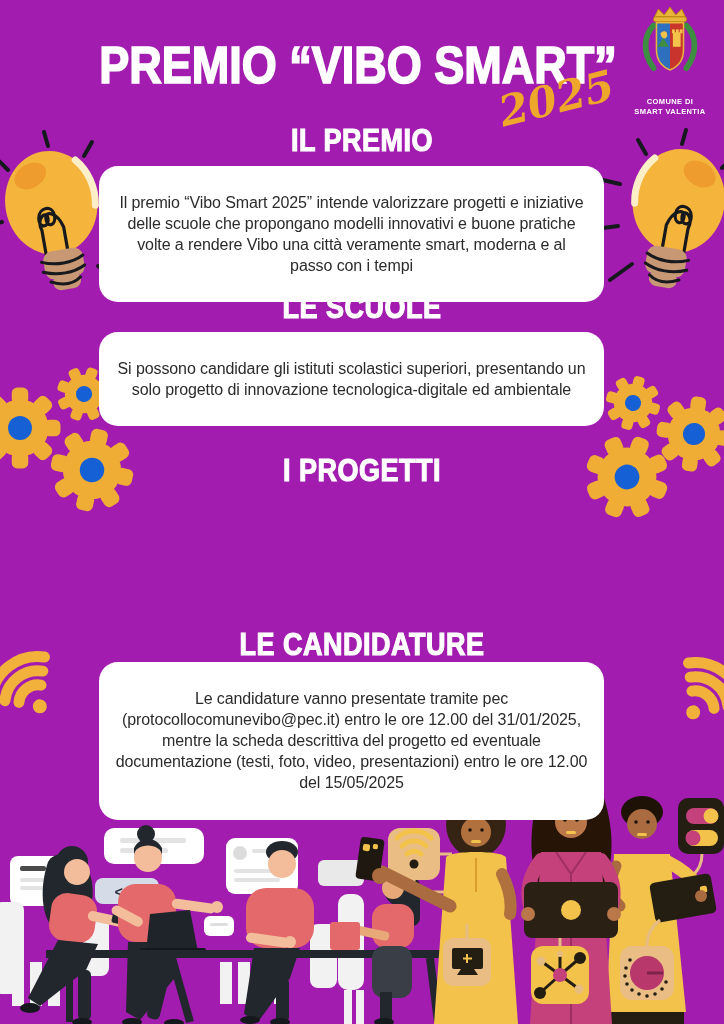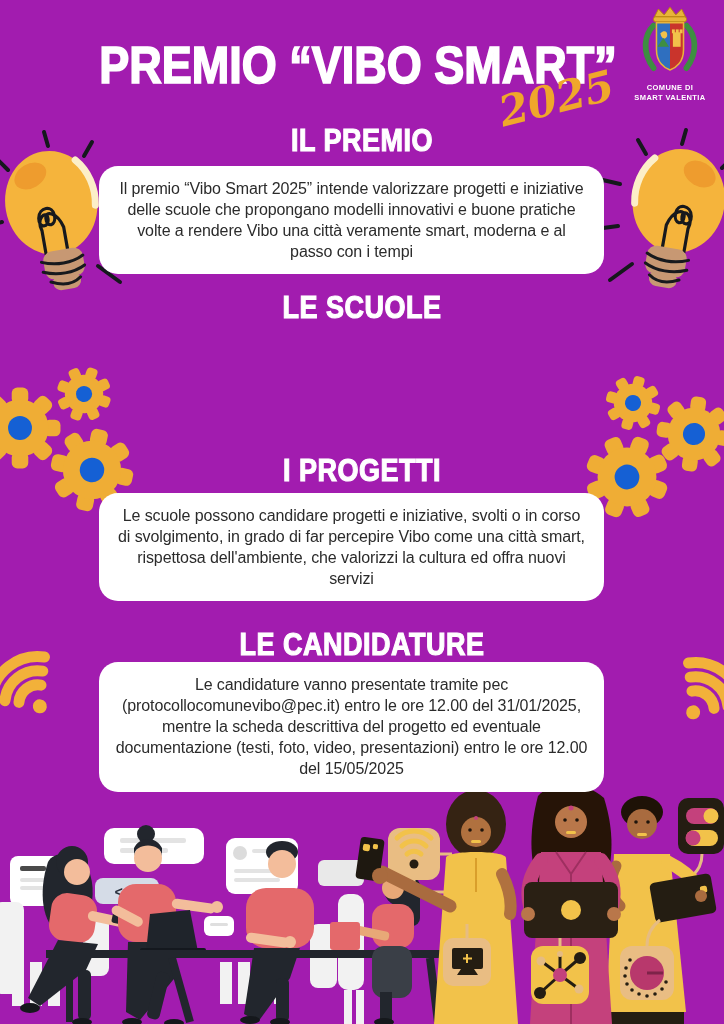--- a/index.html
+++ b/index.html
@@ -4,27 +4,27 @@
 <style>
   html,body{margin:0;padding:0;background:#0d2c55;}
   .poster{position:relative;width:724px;height:1024px;background:#a21caf;overflow:hidden;
           font-family:"Liberation Sans",sans-serif;}
   .title{position:absolute;left:58px;top:40px;width:600px;margin:0;text-align:center;
          color:#fff;font-size:45px;font-weight:900;letter-spacing:0px;line-height:1;
          transform:scaleY(1.14);transform-origin:center top;-webkit-text-stroke:1.5px #fff;}
   .year{position:absolute;left:498px;top:74px;color:#EFA72B;font-size:42px;font-weight:bold;
         font-style:italic;font-family:"DejaVu Serif",serif;transform:rotate(-14deg);}
   .logo{position:absolute;left:630px;top:6px;width:80px;text-align:center;}
-  .logo-caption{color:#fff;font-size:7.5px;font-weight:bold;line-height:1.3;letter-spacing:.4px;margin-top:3px;}
+  .logo-caption{color:#fff;font-size:7.5px;font-weight:bold;line-height:1.3;letter-spacing:.4px;margin-top:17px;}
   .section-heading{position:absolute;left:0;width:724px;margin:0;text-align:center;color:#fff;
         font-size:27px;font-weight:900;letter-spacing:.5px;line-height:1;
         transform:scaleY(1.14);transform-origin:center top;-webkit-text-stroke:1px #fff;}
   .h1{top:126px}.h2{top:293px}.h3{top:456px}.h4{top:630px}
   .card{position:absolute;left:99px;width:505px;box-sizing:border-box;background:#fff;
-        border-radius:19px;padding:12px 16px;color:#2b2b2b;font-size:16px;line-height:1.32;
+        border-radius:19px;padding:26px 16px;color:#2b2b2b;font-size:16px;line-height:1.32;
         text-align:center;letter-spacing:-.1px;z-index:3;}
   .c1{top:166px}.c2{top:332px}.c3{top:493px}.c4{top:662px}
   .deco{position:absolute;z-index:1;}
   .bulb-left{left:-18px;top:128px;}
   .bulb-right{right:-24px;top:126px;transform:scaleX(-1);}
   .gears-left{left:-16px;top:366px;}
   .gears-right{left:584px;top:374px;}
   .wifi-left{left:-12px;top:632px;}
   .wifi-right{right:-28px;top:630px;}
   .scene{position:absolute;left:0;top:774px;z-index:2;}
@@ -99,23 +99,23 @@
     <div class="logo-caption">
       <div>COMUNE DI</div>
       <div>SMART VALENTIA</div>
     </div>
   </div>
 
   <h2 class="section-heading h1">IL PREMIO</h2>
   <div class="card c1">Il premio “Vibo Smart 2025” intende valorizzare progetti e iniziative delle scuole che propongano modelli innovativi e buone pratiche volte a rendere Vibo una città veramente smart, moderna e al passo con i tempi</div>
 
   <h2 class="section-heading h2">LE SCUOLE</h2>
+  <div class="card c2">Si possono candidare gli istituti scolastici superiori, presentando un solo progetto di innovazione tecnologica-digitale ed ambientale</div>
 
   <h2 class="section-heading h3">I PROGETTI</h2>
-  <div class="card c3">Le scuole possono candidare progetti e iniziative, svolti o in corso di svolgimento, in grado di far percepire Vibo come una città smart, rispettosa dell'ambiente, che valorizzi la cultura ed offra nuovi servizi</div>
 
   <h2 class="section-heading h4">LE CANDIDATURE</h2>
   <div class="card c4">Le candidature vanno presentate tramite pec (protocollocomunevibo@pec.it) entro le ore 12.00 del 31/01/2025, mentre la scheda descrittiva del progetto ed eventuale documentazione (testi, foto, video, presentazioni) entro le ore 12.00 del 15/05/2025</div>
 
   <svg class="deco bulb-left" width="162" height="180" viewBox="0 0 162 180">
     <use href="#bulb"></use>
   </svg>
   <svg class="deco bulb-right" width="162" height="180" viewBox="0 0 162 180">
     <use href="#bulb"></use>
   </svg>

